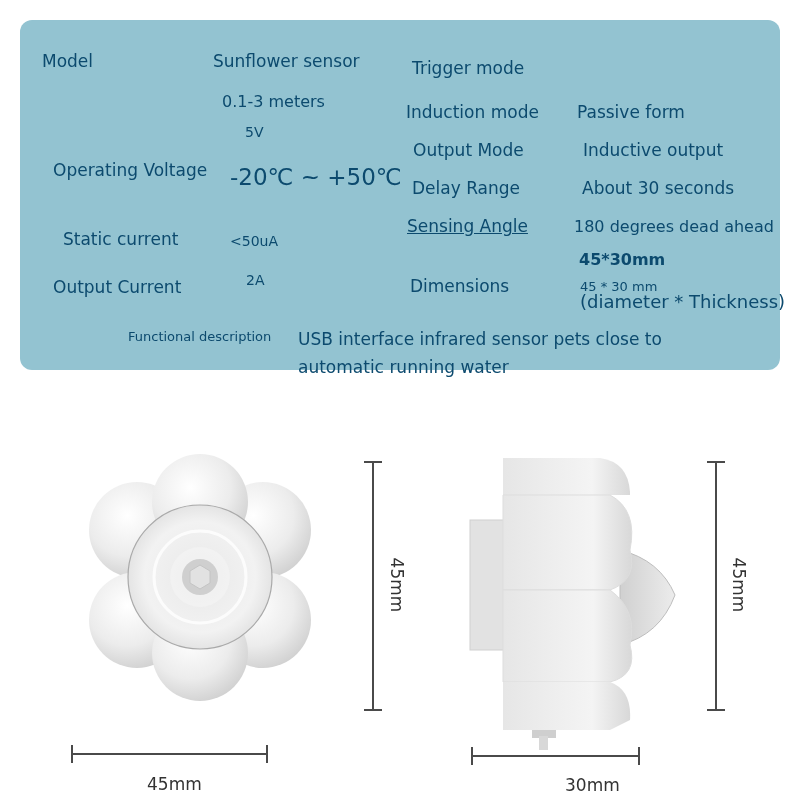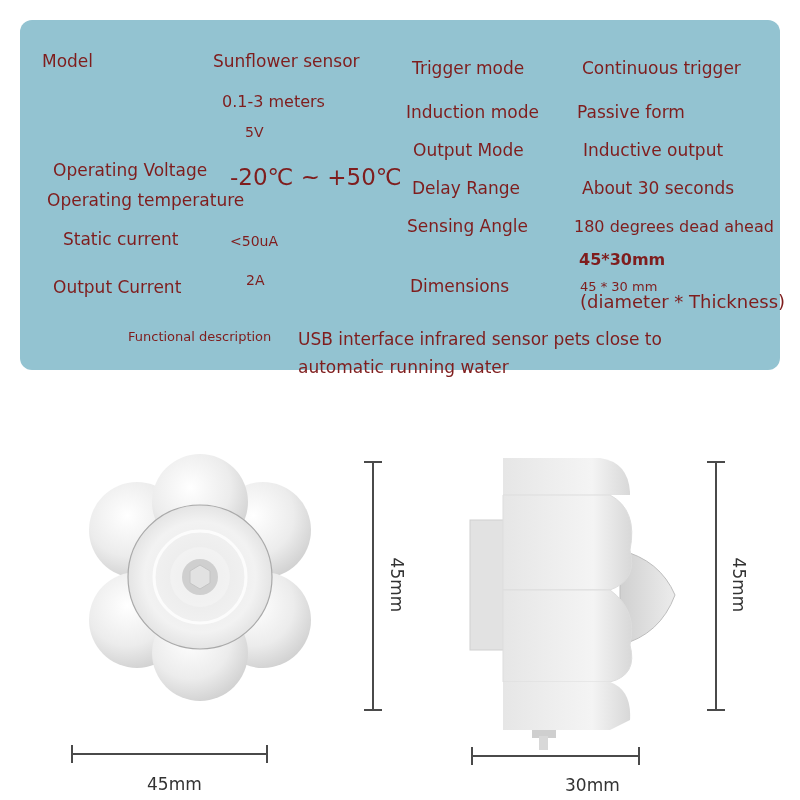--- a/index.html
+++ b/index.html
@@ -4,21 +4,21 @@
 <style>
   html, body { margin:0; padding:0; }
   body {
     width:800px; height:800px; background:#ffffff; position:relative; overflow:hidden;
     font-family: "DejaVu Sans", "Liberation Sans", sans-serif;
   }
   .spec-panel {
     position:absolute; left:20px; top:20px; width:760px; height:350px;
     background:#93c3d1; border-radius:12px;
   }
-  .t { position:absolute; color:#7f1d1d; white-space:nowrap; line-height:1; }
+  .t { position:absolute; color:#0c4a6e; white-space:nowrap; line-height:1; }
   .s17 { font-size:17px; }
   .s16 { font-size:16px; }
   .s15 { font-size:16px; }
   .s14 { font-size:18px; }
   .s13 { font-size:13px; }
   .s22 { font-size:14px; }
   .s24 { font-size:23px; }
   .bold { font-weight:bold; }
   .fd-value { white-space:normal; width:400px; line-height:28px; }
   .dims-value { line-height:15px; }
@@ -38,41 +38,39 @@
 
   <span class="t s17" style="left:22px;top:33px;">Model</span>
   <span class="t s17" style="left:193px;top:33px;">Sunflower sensor</span>
 
   <span class="t s16" style="left:202px;top:74px;">0.1-3 meters</span>
 
   <span class="t s22" style="left:225px;top:105px;">5V</span>
   <span class="t s17" style="left:33px;top:131px;margin-top:11px;">Operating Voltage</span>
 
   <span class="t s24" style="left:210px;top:146px;">-20℃ ~ +50℃</span>
-  <span class="t s17" style="left:27px;top:172px;">Operating temperature</span>
 
   <span class="t s17" style="left:43px;top:211px;">Static current</span>
   <span class="t s22" style="left:210px;top:214px;">&lt;50uA</span>
 
   <span class="t s17" style="left:33px;top:259px;">Output Current</span>
   <span class="t s22" style="left:226px;top:253px;">2A</span>
 
   <span class="t s17" style="left:392px;top:40px;">Trigger mode</span>
-  <span class="t s17" style="left:562px;top:40px;">Continuous trigger</span>
 
   <span class="t s17" style="left:386px;top:84px;">Induction mode</span>
   <span class="t s17" style="left:557px;top:84px;">Passive form</span>
 
   <span class="t s17" style="left:393px;top:122px;">Output Mode</span>
   <span class="t s17" style="left:563px;top:122px;">Inductive output</span>
 
   <span class="t s17" style="left:392px;top:160px;">Delay Range</span>
   <span class="t s17" style="left:562px;top:160px;">About 30 seconds</span>
 
-  <span class="t s17" style="left:387px;top:198px;">Sensing Angle</span>
+  <span class="t s17" style="left:387px;top:198px;text-decoration:underline;">Sensing Angle</span>
   <span class="t s16" style="left:554px;top:199px;">180 degrees dead ahead</span>
 
   <span class="t s15 bold" style="left:559px;top:232px;">45*30mm</span>
   <span class="t s17" style="left:390px;top:258px;">Dimensions</span>
   <span class="t s13 dims-value" style="left:560px;top:259px;">45 * 30 mm</span>
   <span class="t s14 dims-value" style="left:560px;top:274px;">(diameter * Thickness)</span>
 
   <span class="t s13" style="left:108px;top:310px;">Functional description</span>
   <span class="t s17 fd-value" style="left:278px;top:305px;">USB interface infrared sensor pets close to automatic running water</span>
 </div>

